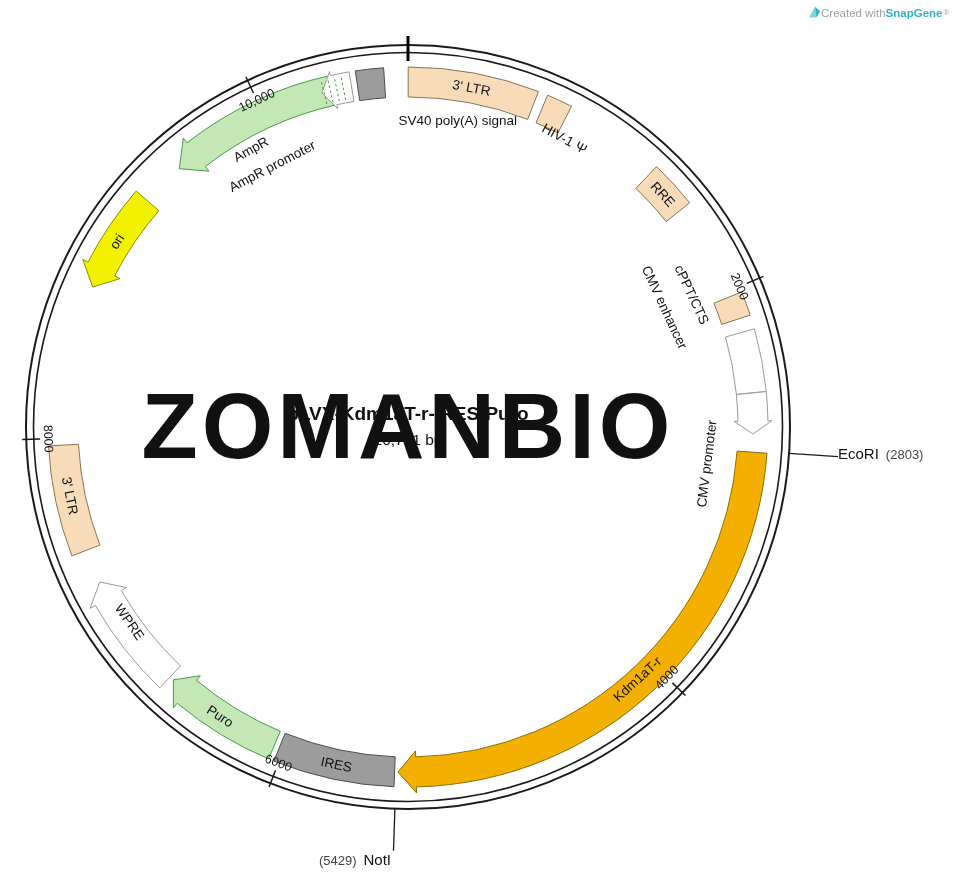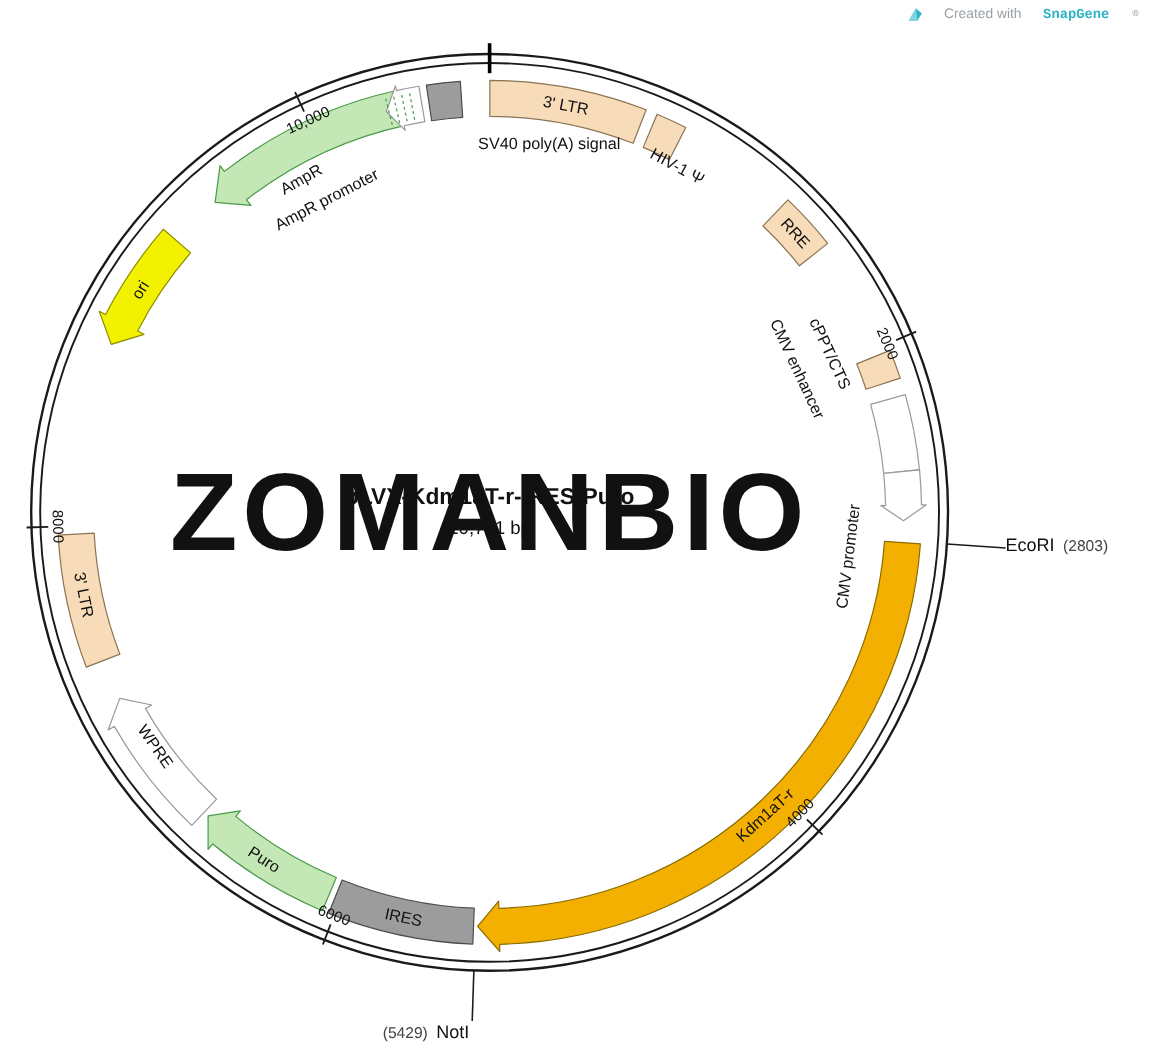--- a/index.html
+++ b/index.html
@@ -1,20 +1,20 @@
 <!DOCTYPE html>
 <html><head>
 <meta charset="utf-8">
 <style>
   html,body{margin:0;padding:0;background:#ffffff;}
   .page{position:relative;width:959px;height:875px;overflow:hidden;background:#fff;
         font-family:"Liberation Sans","DejaVu Sans",sans-serif;}
-  .credit{position:absolute;top:6px;right:10px;display:flex;gap:18px;
+  .credit{position:absolute;top:6px;right:10px;display:flex;align-items:center;gap:0;
           font-size:11.5px;color:#9aa0a6;}
-  .credit .brand{color:#2fb3c6;font-weight:600;font-family:Liberation Mono, monospace;}
+  .credit .brand{color:#2fb3c6;font-weight:600;}
   .credit sup{font-size:7.5px;color:#9aa0a6;margin-left:1px;}
   svg.map{position:absolute;left:0;top:0;}
   svg.map text{fill:#111;font-family:"Liberation Sans","DejaVu Sans",sans-serif;}
   .watermark{fill:#ebebeb;font-weight:bold;letter-spacing:4px;}
   .title{font-weight:bold;}
 </style>
 </head>
 <body>
 
 <div class="page">

